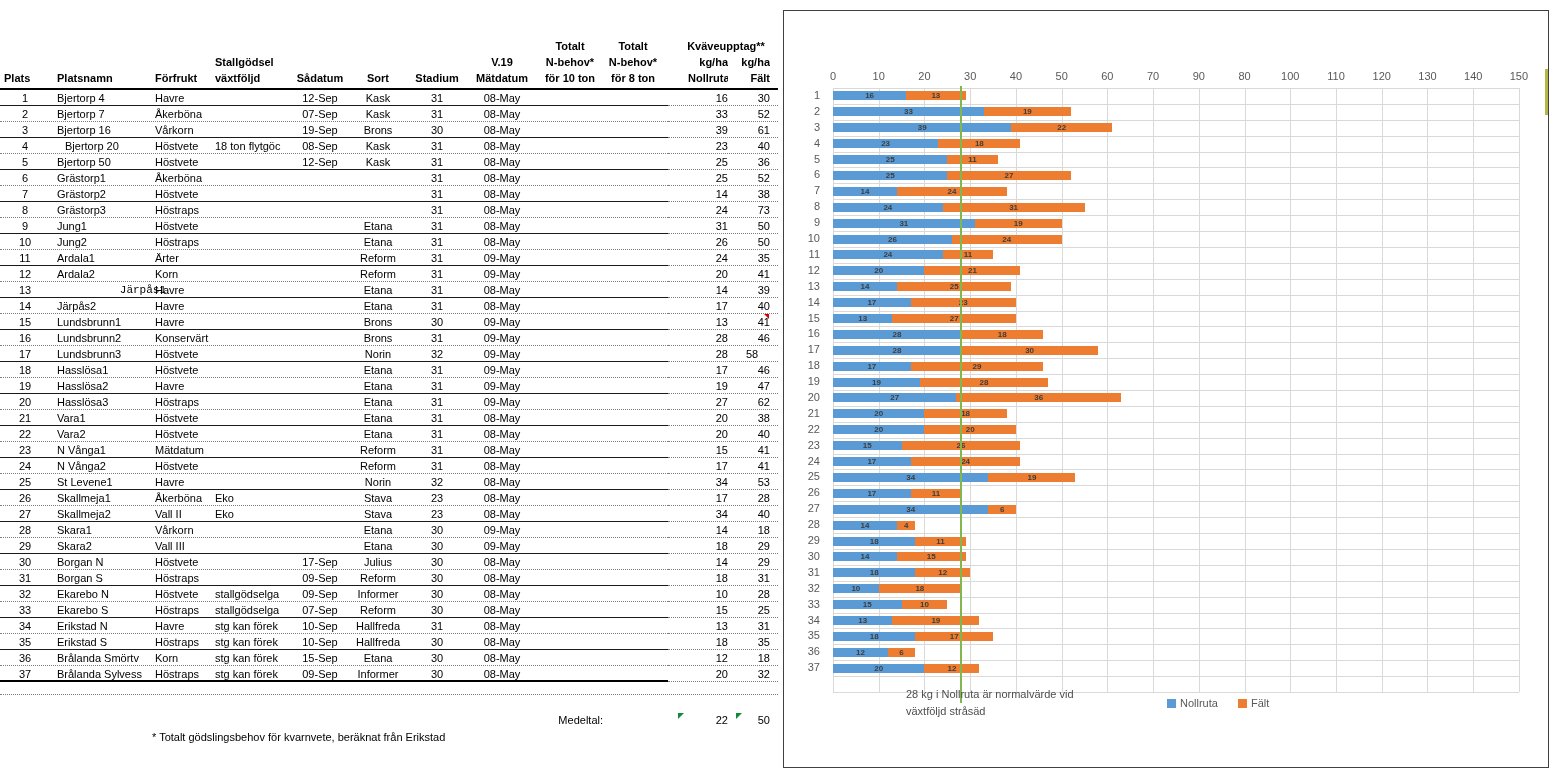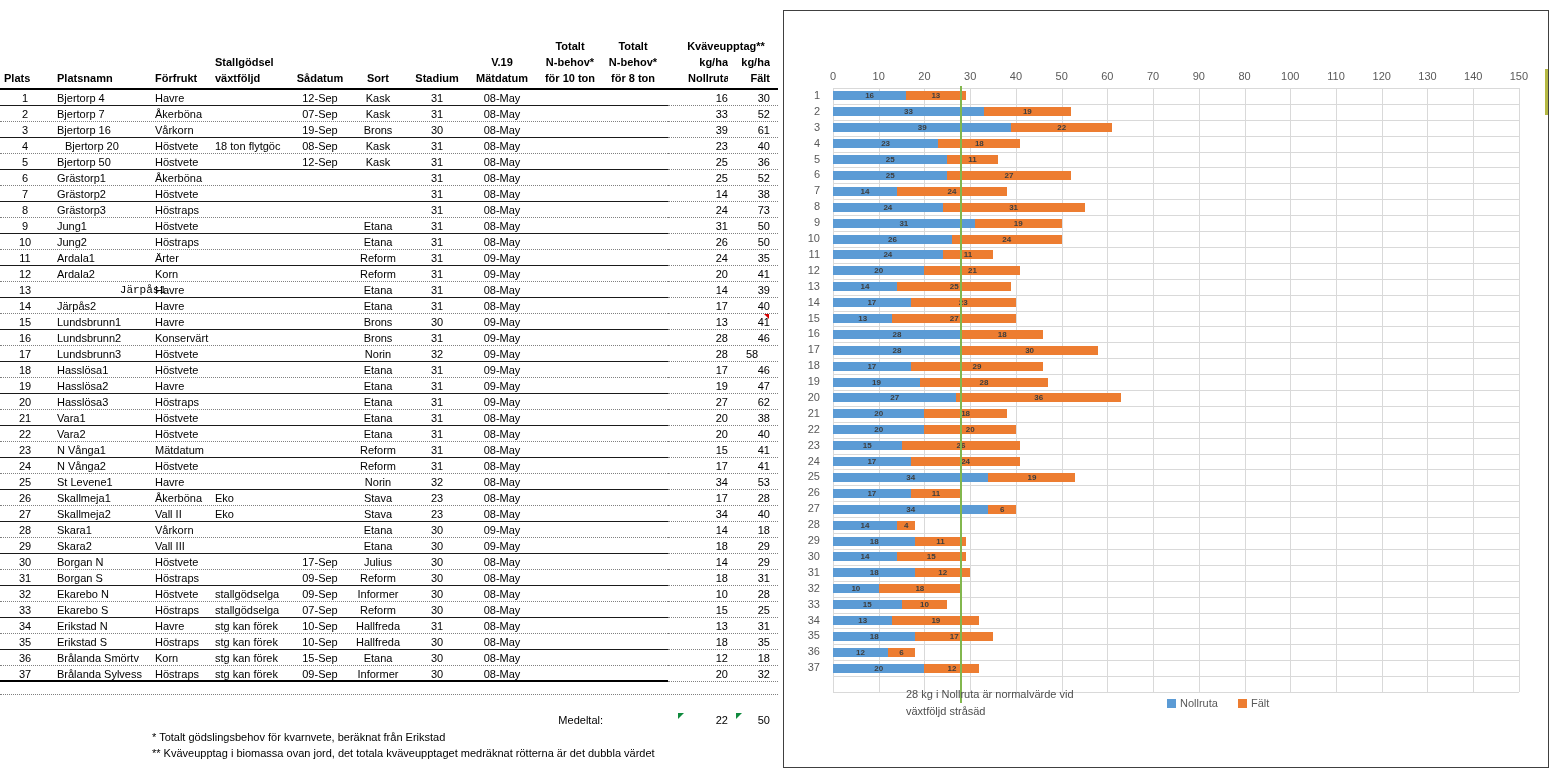--- a/index.html
+++ b/index.html
@@ -536,21 +536,20 @@
 
   <div class="red-flag" style="left:764px;top:314px;"></div>
 
   <div id="medeltal-label">Medeltal:</div>
   <div class="green-flag" style="left:678px;top:713px;"></div>
   <div class="medeltal-val" style="left:688px;width:40px;">22</div>
   <div class="green-flag" style="left:736px;top:713px;"></div>
   <div class="medeltal-val" style="left:734px;width:36px;">50</div>
 
   <div class="footnote" style="top:731px;">* Totalt gödslingsbehov för kvarnvete, beräknat från Erikstad</div>
-  <div class="footnote" style="top:747px;">** Kväveupptag i biomassa ovan jord, det totala kväveupptaget medräknat rötterna är det dubbla värdet</div>
 </div>
 
 <div id="chart">
   <div id="plot">
       <div class="vline" style="left: 49px; top: 77px; height: 604px;"></div>
       <div class="xtick" style="left: 27px; top: 58px;">0</div>
       <div class="vline" style="left: 94.73px; top: 77px; height: 604px;"></div>
       <div class="xtick" style="left: 72.73px; top: 58px;">10</div>
       <div class="vline" style="left: 140.46px; top: 77px; height: 604px;"></div>
       <div class="xtick" style="left: 118.46px; top: 58px;">20</div>

